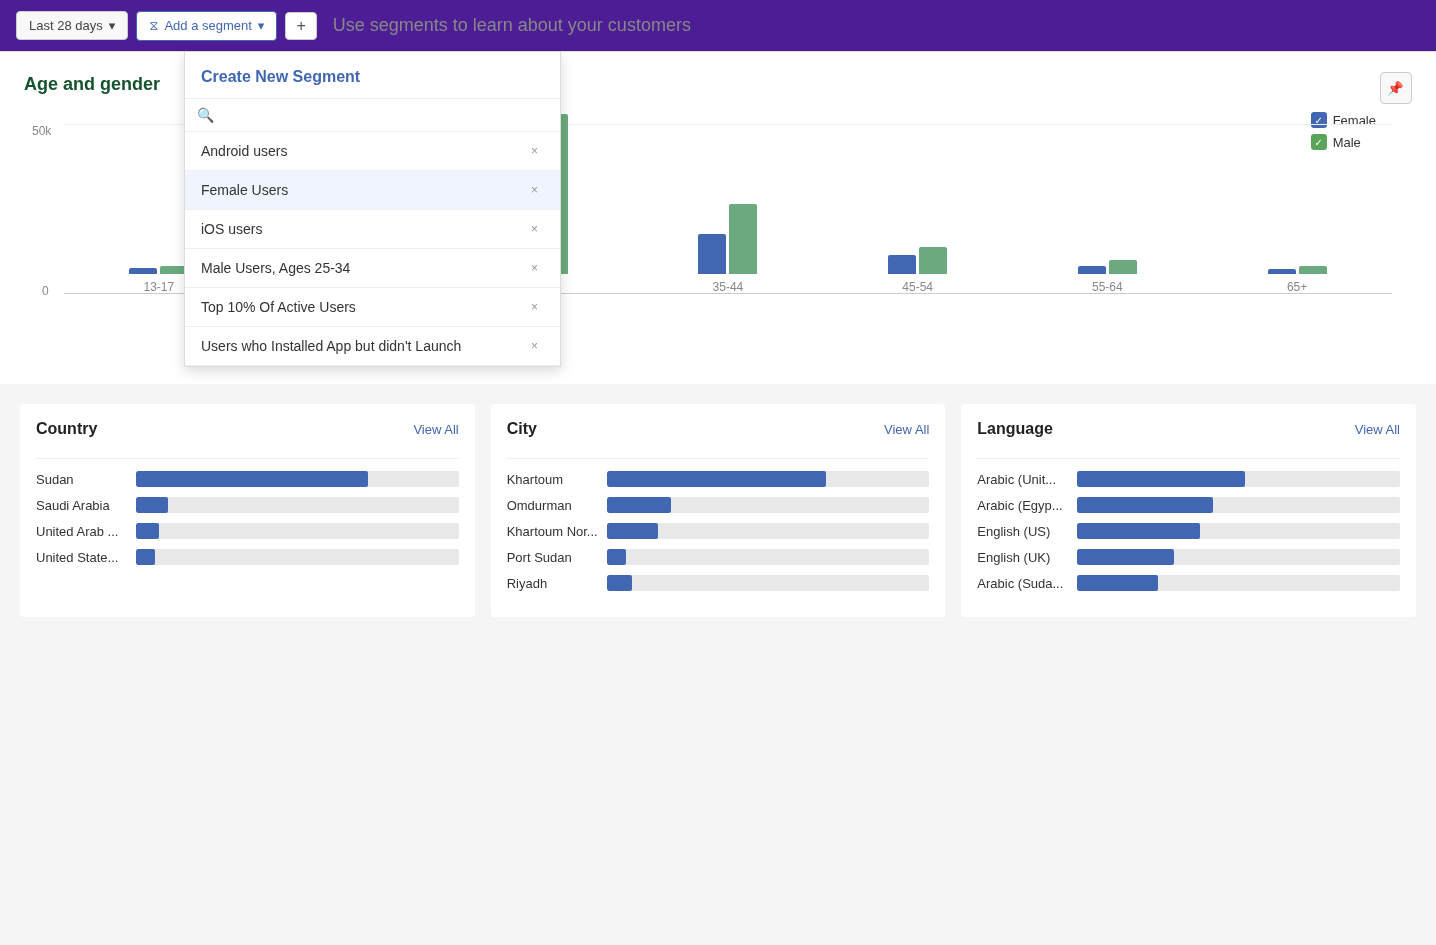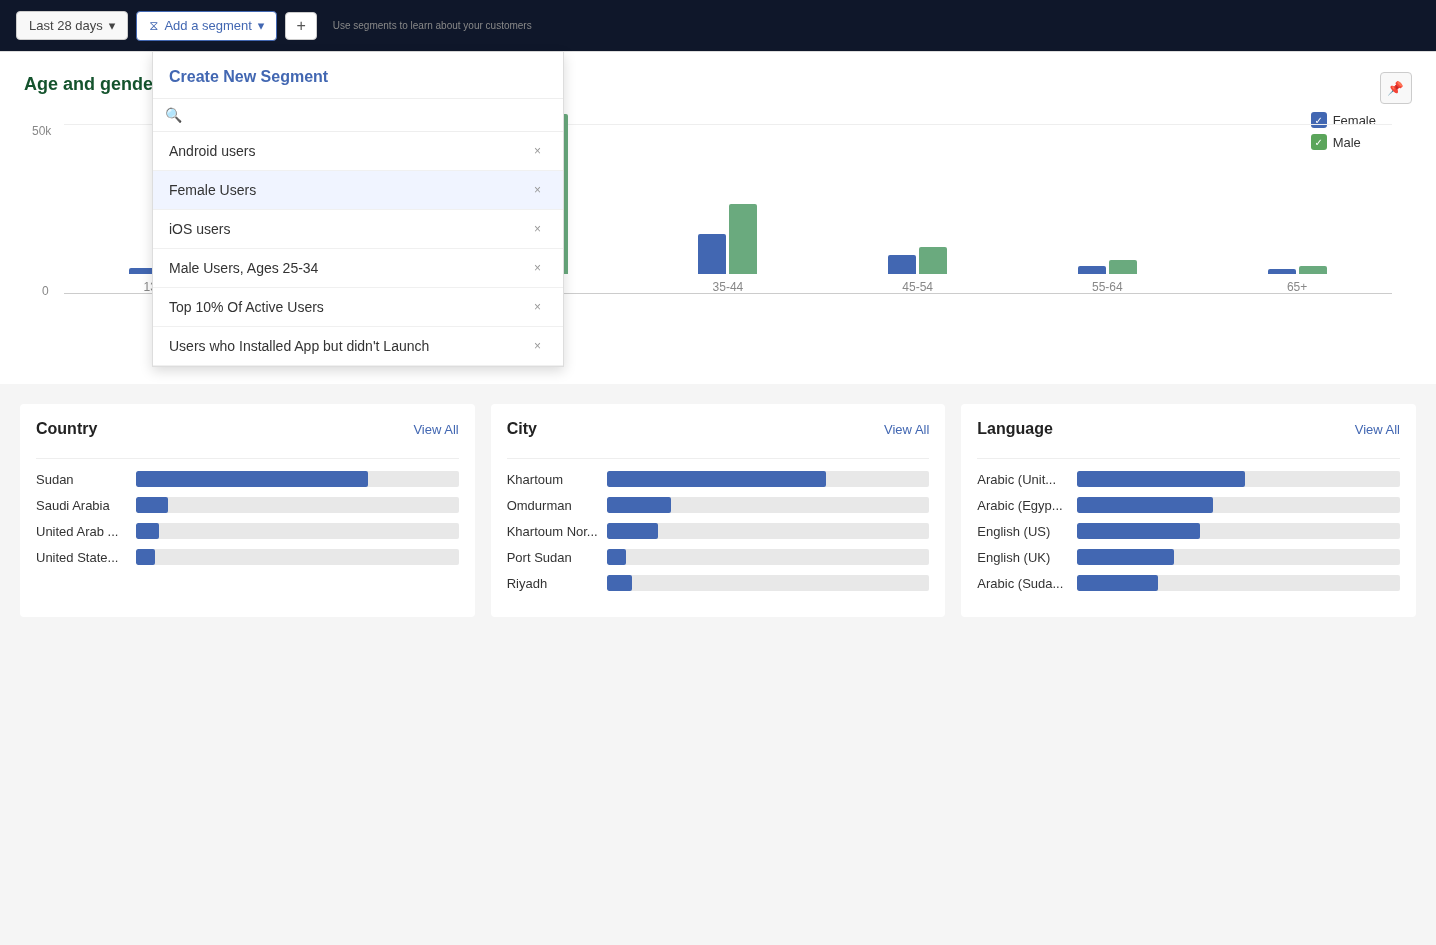--- a/index.html
+++ b/index.html
@@ -1,20 +1,20 @@
 <!DOCTYPE html>
 <html><head>
   <meta charset="utf-8">
   <style>
     * { box-sizing: border-box; margin: 0; padding: 0; }
     body { font-family: -apple-system, BlinkMacSystemFont, 'Segoe UI', sans-serif; background: #f5f5f5; font-size: 14px; color: #333; }
 
     
     .toolbar {
-      background: #0f172a;
+      background: #4c1d95;
       border-bottom: 1px solid #ddd;
       padding: 0 16px;
       height: 52px;
       display: flex;
       align-items: center;
       gap: 8px;
       position: relative;
     }
     .date-btn {
       border: 1px solid #ccc;
@@ -46,30 +46,30 @@
       background: #fff;
       padding: 5px 10px;
       border-radius: 4px;
       cursor: pointer;
       font-size: 16px;
       color: #555;
       line-height: 1;
     }
     .toolbar-hint {
       color: #888;
-      font-size: 10px;
+      font-size: 18px;
       margin-left: 8px;
     }
 
     
     .dropdown {
       position: absolute;
       top: 52px;
-      left: 152px;
-      width: 412px;
+      left: 184px;
+      width: 377px;
       background: #fff;
       border: 1px solid #ddd;
       border-top: none;
       box-shadow: 0 4px 12px rgba(0,0,0,0.15);
       z-index: 100;
     }
     .dropdown-header {
       padding: 16px 16px 12px;
       border-bottom: 1px solid #eee;
     }

